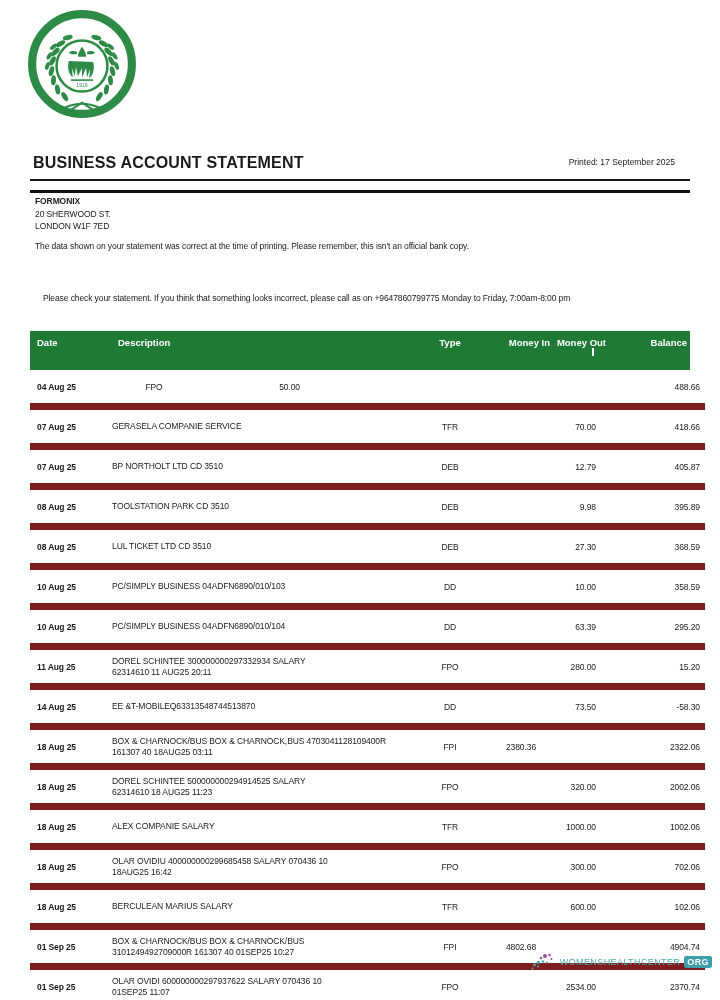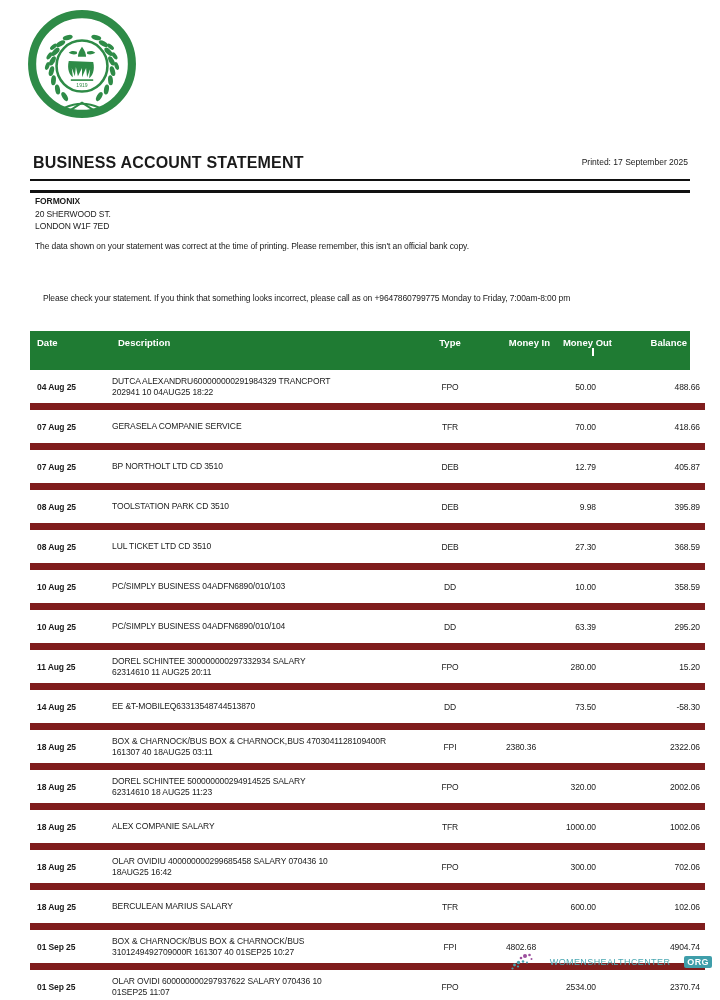--- a/index.html
+++ b/index.html
@@ -7,21 +7,21 @@
     width:720px;height:1000px;background:#ffffff;position:relative;overflow:hidden;
     font-family:"Liberation Sans", sans-serif;color:#1a1a1a;
   }
   .abs{position:absolute;}
 
   
   .logo{left:26px;top:8px;width:112px;height:112px;}
 
   
   .doc-title{left:33px;top:154px;font-size:16px;font-weight:bold;letter-spacing:.2px;}
-  .printed{right:32px;top:157px;font-size:8.5px;}
+  .printed{right:45px;top:157px;font-size:8.5px;}
   .rule-thin{left:30px;top:179px;width:660px;height:1.5px;background:#111;}
   .rule-thick{left:30px;top:190px;width:660px;height:2.5px;background:#111;}
 
   
   .acct{left:35px;top:195px;font-size:8.5px;line-height:12.5px;letter-spacing:-0.1px;}
   .acct .name{font-weight:bold;}
   .acct-codes{left:175px;top:195px;font-size:8.5px;line-height:12.5px;letter-spacing:-0.1px;}
   .acct-codes .pair span{display:inline-block;}
   .acct-codes .pair .first{min-width:100px;margin-right:8px;}
 
@@ -29,37 +29,37 @@
   .notice2{left:35px;top:293px;font-size:8.5px;letter-spacing:-0.1px;padding-left:8px;}
 
   
   .tbl{left:30px;top:331px;width:675px;}
   .thead{position:relative;width:660px;height:39px;background:#1f7b33;}
   .thead .hl{position:absolute;top:6px;color:#fff;font-weight:bold;font-size:9.5px;white-space:nowrap;}
   .hl.h-date{left:7px;}
   .hl.h-desc{left:88px;}
   .hl.h-type{left:378px;width:84px;text-align:center;}
   .hl.h-in{right:140px;}
-  .hl.h-out{right:78px;}
+  .hl.h-out{right:84px;}
   .hl.h-bal{right:3px;}
   .hdr-tick{left:592px;top:348px;width:2px;height:8px;background:#fff;z-index:3;}
 
   .tbody{width:675px;}
   .trow{display:flex;align-items:center;height:33px;border-bottom:7px solid #7f1d1d;font-size:8.5px;letter-spacing:-0.1px;}
   .trow:last-child{border-bottom:2.5px solid #1c1c1c;}
   .c{box-sizing:border-box;}
   .c.date{width:82px;padding-left:7px;font-weight:bold;}
   .c.desc{width:296px;white-space:pre-line;line-height:11px;}
   .c.type{width:84px;text-align:center;}
   .c.in{width:58px;text-align:center;}
   .c.out{width:46px;text-align:right;}
   .c.bal{flex:1;text-align:right;padding-right:5px;}
 
   
-  .footer{right:8px;top:952px;display:flex;align-items:center;gap:14px;}
+  .footer{right:8px;top:952px;display:flex;align-items:center;gap:4px;}
   .brand-text{color:#4aa7b2;font-size:9px;letter-spacing:.4px;}
   .brand-badge{background:#3f9eaa;color:#fff;font-size:9px;font-weight:bold;padding:1px 3px;border-radius:2px;letter-spacing:.4px;}
 </style>
 </head>
 <body>
 
 <div class="abs logo">
   <svg width="112" height="112" viewBox="0 0 110 110">
     <circle cx="55" cy="55" r="49" fill="none" stroke="#2e8b47" stroke-width="8"></circle>
     <circle cx="55" cy="57" r="25" fill="none" stroke="#2e8b47" stroke-width="2.5"></circle>
@@ -124,22 +124,20 @@
     <span class="hl h-date">Date</span>
     <span class="hl h-desc">Description</span>
     <span class="hl h-type">Type</span>
     <span class="hl h-in">Money In</span>
     <span class="hl h-out">Money Out</span>
     <span class="hl h-bal">Balance</span>
   </div>
   <div class="tbody">
       <div class="trow">
     <div class="c date">04 Aug 25</div>
-    <div class="c desc">DUTCA ALEXANDRU600000000291984329 TRANCPORT
-202941 10 04AUG25 18:22</div>
     <div class="c type">FPO</div>
     <div class="c in"></div>
     <div class="c out">50.00</div>
     <div class="c bal">488.66</div>
   </div>
       <div class="trow">
     <div class="c date">07 Aug 25</div>
     <div class="c desc">GERASELA COMPANIE SERVICE</div>
     <div class="c type">TFR</div>
     <div class="c in"></div>

